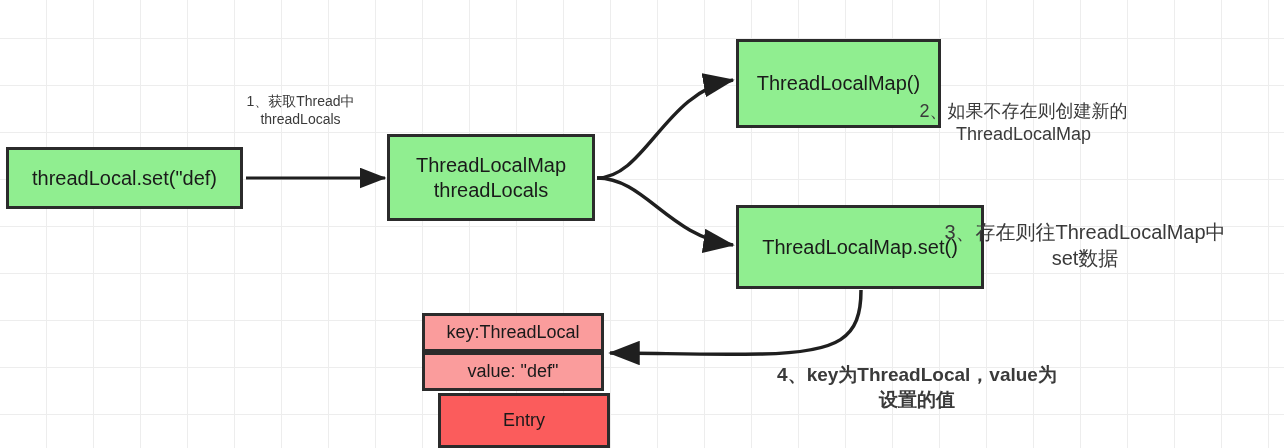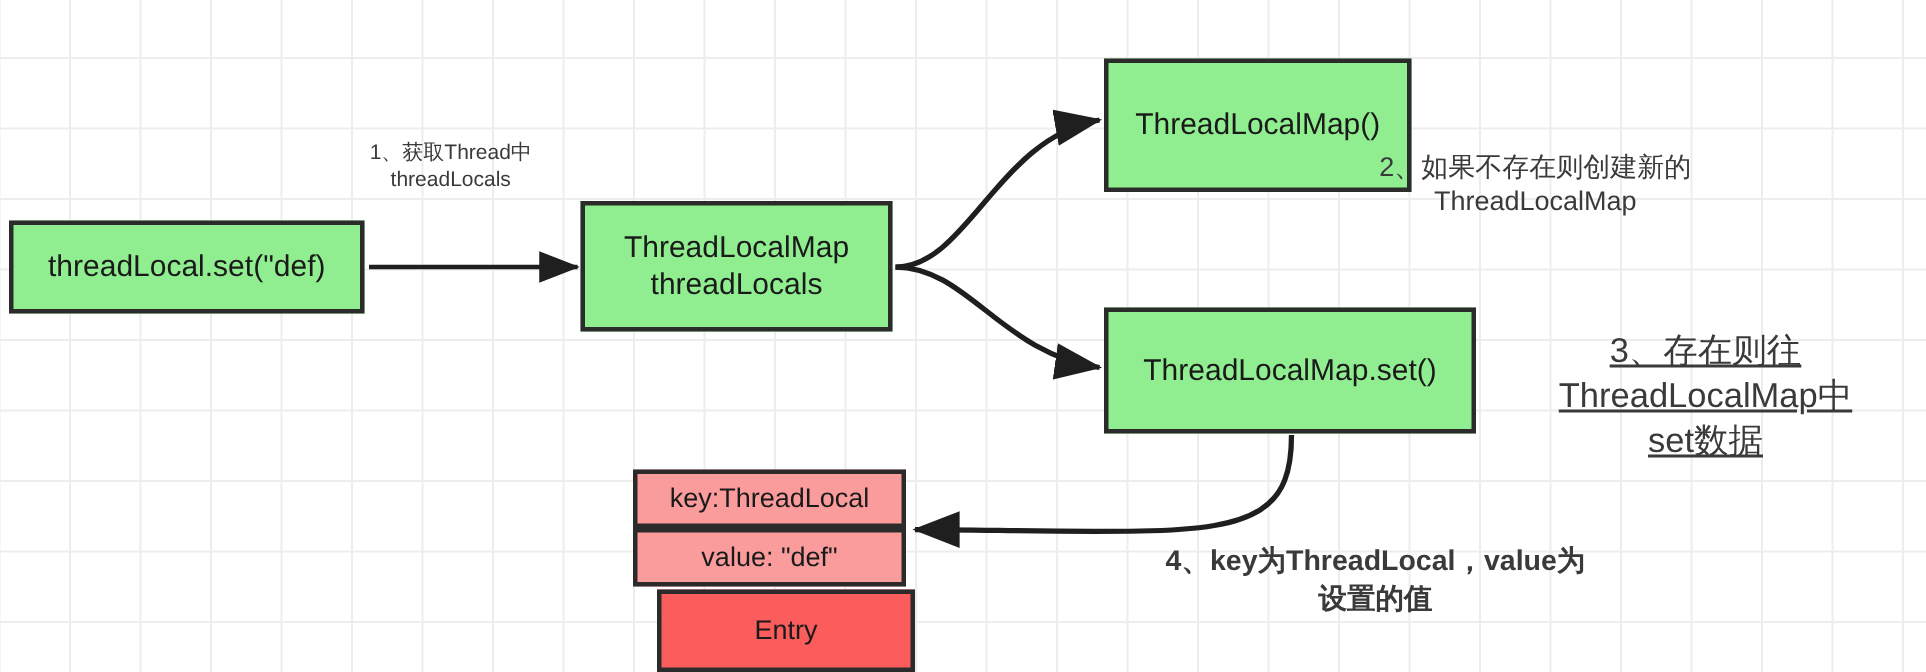--- a/index.html
+++ b/index.html
@@ -65,21 +65,21 @@
   #node-entry-set      { left: 6px;   top: 147px; width: 237px; height: 62px;  font-size: 20px; }
   #node-threadlocals   { left: 387px; top: 134px; width: 208px; height: 87px;  font-size: 20px; }
   #node-map-ctor       { left: 736px; top: 39px;  width: 205px; height: 89px;  font-size: 20px; }
   #node-map-set        { left: 736px; top: 205px; width: 248px; height: 84px;  font-size: 20px; }
   #node-entry-key      { left: 422px; top: 313px; width: 182px; height: 39px;  font-size: 18px; }
   #node-entry-value    { left: 422px; top: 352px; width: 182px; height: 39px;  font-size: 18px; }
   #node-entry-label    { left: 438px; top: 393px; width: 172px; height: 55px;  font-size: 18px; }
 
   #note-1 { left: 193px; top: 92px;  width: 215px; font-size: 14px; }
   #note-2 { left: 901px; top: 56px;  width: 245px; font-size: 18px; margin-top: 44px; }
-  #note-3 { left: 990px; top: 219px; width: 294px; font-size: 23px; text-decoration: underline; }
+  #note-3 { left: 938px; top: 219px; width: 294px; font-size: 20px; }
   #note-4 { left: 762px; top: 363px; width: 310px; font-size: 19px; font-weight: bold; }
 </style>
 </head>
 <body>
 
 <div id="canvas">
 
   <svg class="arrows" viewBox="0 0 1284 448">
     <defs>
       <marker id="arrowhead" markerWidth="9" markerHeight="7" refX="8.5" refY="3.5" orient="auto">

